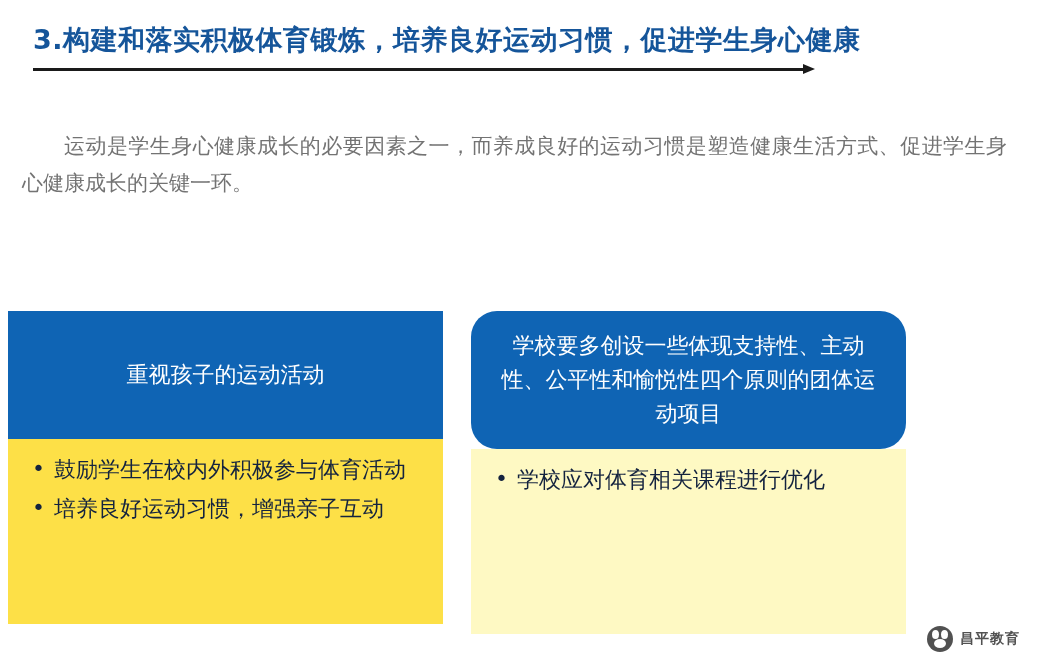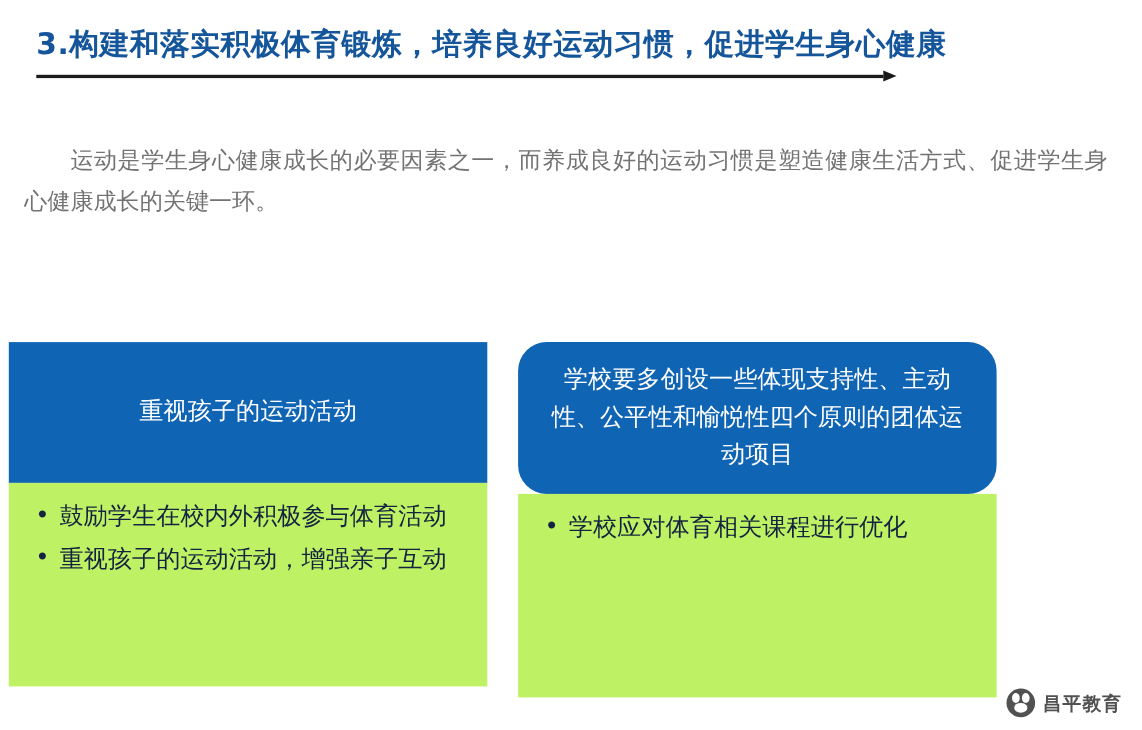--- a/index.html
+++ b/index.html
@@ -95,27 +95,27 @@
     justify-content: center;
   }
   .card-header.tall {
     min-height: 128px;
     border-radius: 26px;
   }
   .card-header.short {
     min-height: 128px;
   }
   .card-body {
-    background: #bef264;
+    background: #fde047;
     padding: 14px 18px 18px 18px;
     box-sizing: border-box;
     min-height: 185px;
   }
   .card-body.deep {
-    background: #bef264;
+    background: #fef9c3;
   }
   ul.bullets {
     margin: 0;
     padding: 0;
     list-style: none;
   }
   ul.bullets li {
     position: relative;
     padding-left: 28px;
     margin-bottom: 6px;
@@ -162,21 +162,21 @@
     width: 7px; height: 9px;
     left: 5px; top: 4px;
     box-shadow: 9px 0 0 #ffffff;
   }
   .wm-icon::after {
     width: 12px; height: 9px;
     left: 7px; top: 13px;
   }
   .wm-text {
     font-family: "DejaVu Sans", sans-serif;
-    font-size: 17px;
+    font-size: 14px;
     font-weight: bold;
     color: #2b2b2b;
     letter-spacing: 1px;
   }
 </style>
 </head>
 <body>
 
 <div class="slide">
 
@@ -187,21 +187,21 @@
 
   <div class="paragraph">运动是学生身心健康成长的必要因素之一，而养成良好的运动习惯是塑造健康生活方式、促进学生身心健康成长的关键一环。</div>
 
   <div class="cards">
 
     <div class="card">
       <div class="card-header short">重视孩子的运动活动</div>
       <div class="card-body">
         <ul class="bullets">
           <li>鼓励学生在校内外积极参与体育活动</li>
-          <li>重视孩子的运动活动，增强亲子互动</li>
+          <li>培养良好运动习惯，增强亲子互动</li>
         </ul>
       </div>
     </div>
 
     <div class="card">
       <div class="card-header tall">学校要多创设一些体现支持性、主动性、公平性和愉悦性四个原则的团体运动项目</div>
       <div class="card-body deep">
         <ul class="bullets">
           <li>学校应对体育相关课程进行优化</li>
         </ul>

